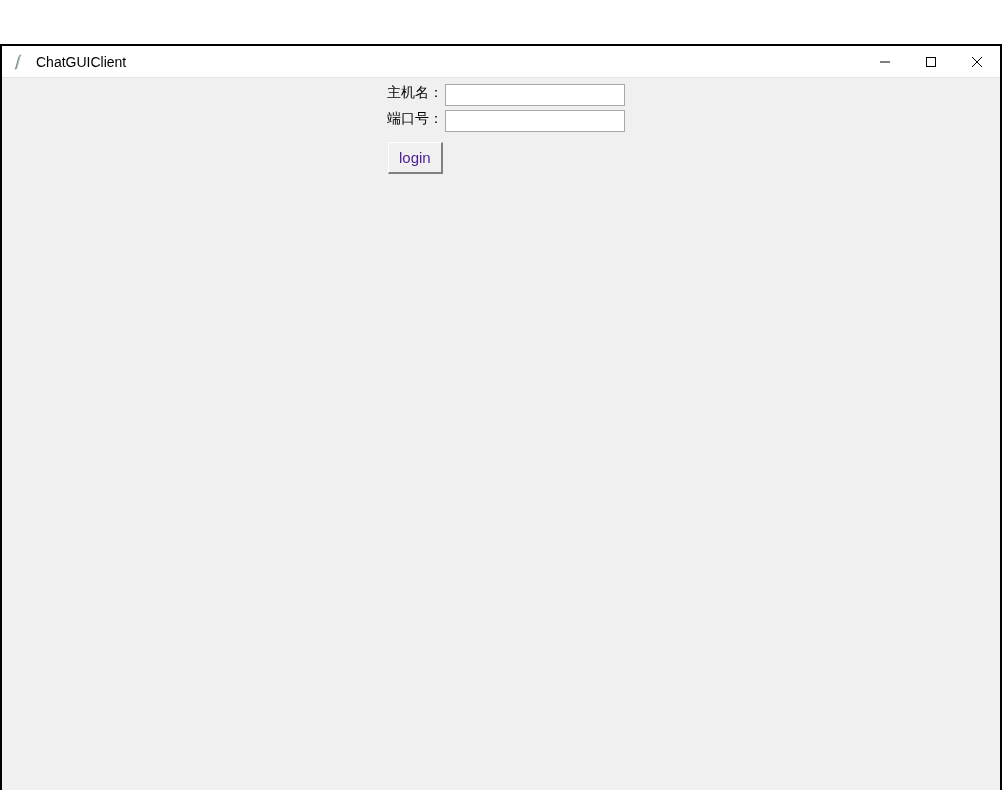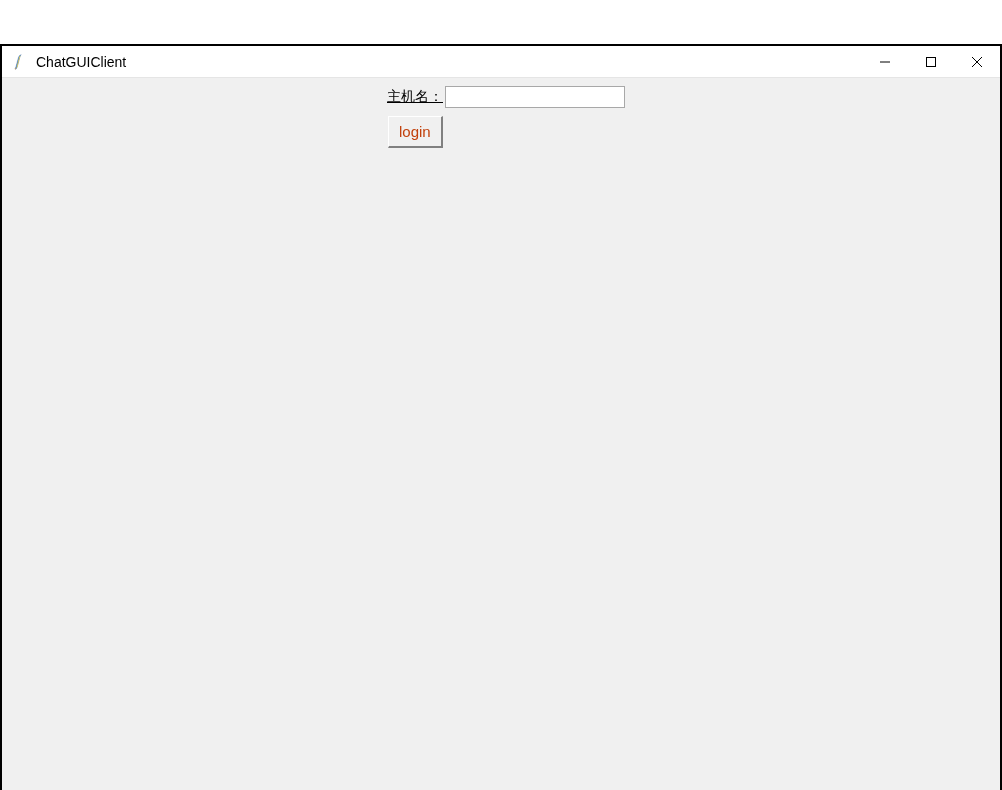--- a/index.html
+++ b/index.html
@@ -62,23 +62,21 @@
       background: #f0f0f0;
       position: relative;
     }
     .form-area {
       position: absolute;
       left: 378px;
       top: 6px;
     }
     .form-row {
       display: flex;
-      align-items: center;
       height: 26px;
-      text-decoration: underline;
     }
     .form-label {
       width: 65px;
       text-align: right;
       font-size: 14px;
       color: #000000;
       padding-right: 2px;
     }
     .form-input {
       width: 180px;
@@ -92,21 +90,21 @@
     .button-row {
       display: flex;
       justify-content: flex-start;
       padding-left: 8px;
       margin-top: 6px;
     }
     .login-btn {
       padding: 6px 10px;
       font-size: 15px;
       font-family: "Segoe UI", Arial, sans-serif;
-      color: #c2410c;
+      color: #4c1d95;
       background: #f0f0f0;
       border-top: 1px solid #ffffff;
       border-left: 1px solid #ffffff;
       border-right: 2px solid #808080;
       border-bottom: 2px solid #808080;
       cursor: pointer;
     }
   </style>
 </head>
 <body>
@@ -140,18 +138,22 @@
       </div>
     </div>
   </div>
 
   <div class="client-area">
     <div class="form-area">
       <div class="form-row">
         <span class="form-label">主机名：</span>
         <input class="form-input" type="text" value="" style="">
       </div>
+      <div class="form-row">
+        <span class="form-label">端口号：</span>
+        <input class="form-input" type="text" value="" style="">
+      </div>
       <div class="button-row">
         <button class="login-btn">login</button>
       </div>
     </div>
   </div>
 </div>
 
 </body></html>

